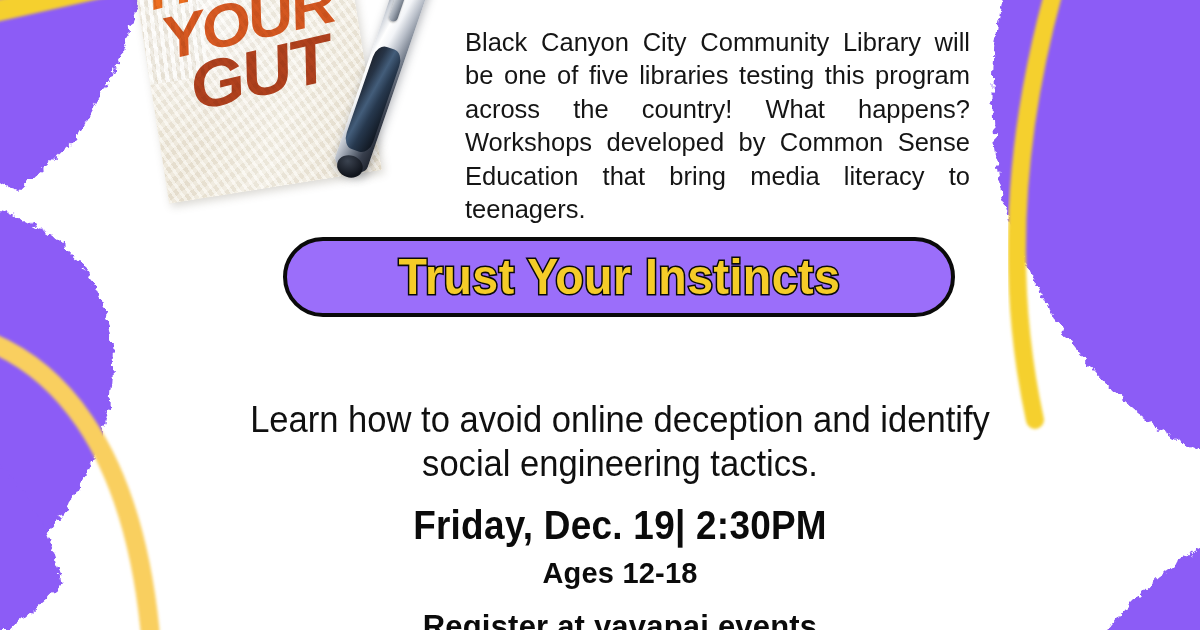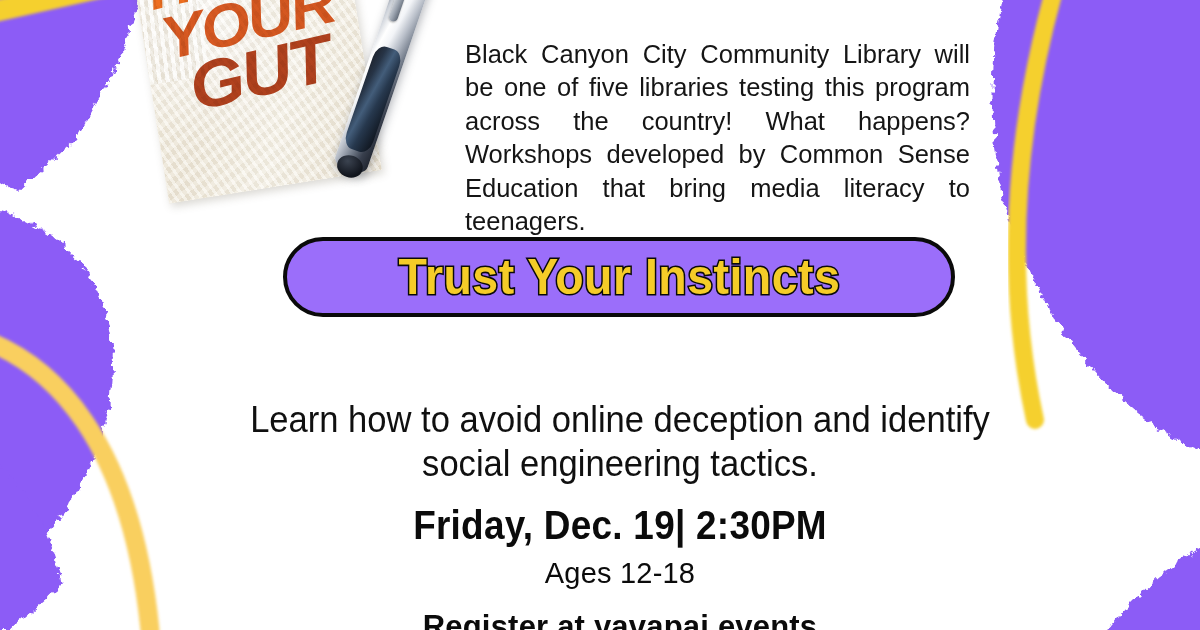--- a/index.html
+++ b/index.html
@@ -127,21 +127,21 @@
     width: 26px;
     height: 22px;
     border-radius: 50%;
     background: radial-gradient(ellipse at 35% 30%, #3b4350 0%, #10141c 70%);
   }
 
   
   .body-copy {
     position: absolute;
     left: 465px;
-    top: 12px;
+    top: 0px;
     width: 505px;
     font-size: 25.5px;
     line-height: 33.5px;
     color: #151515;
     text-align: justify;
     text-justify: inter-word;
   }
 
   
   .pill {
@@ -193,21 +193,21 @@
     transform: scaleX(.9);
     letter-spacing: .3px;
   }
   .ages {
     position: absolute;
     left: 230px;
     top: 528px;
     width: 780px;
     text-align: center;
     font-size: 29px;
-    font-weight: normal;
+    font-weight: bold;
     color: #0b0b0b;
     letter-spacing: .2px;
   }
   .register {
     position: absolute;
     left: 230px;
     top: 578px;
     width: 780px;
     text-align: center;
     font-size: 31px;

